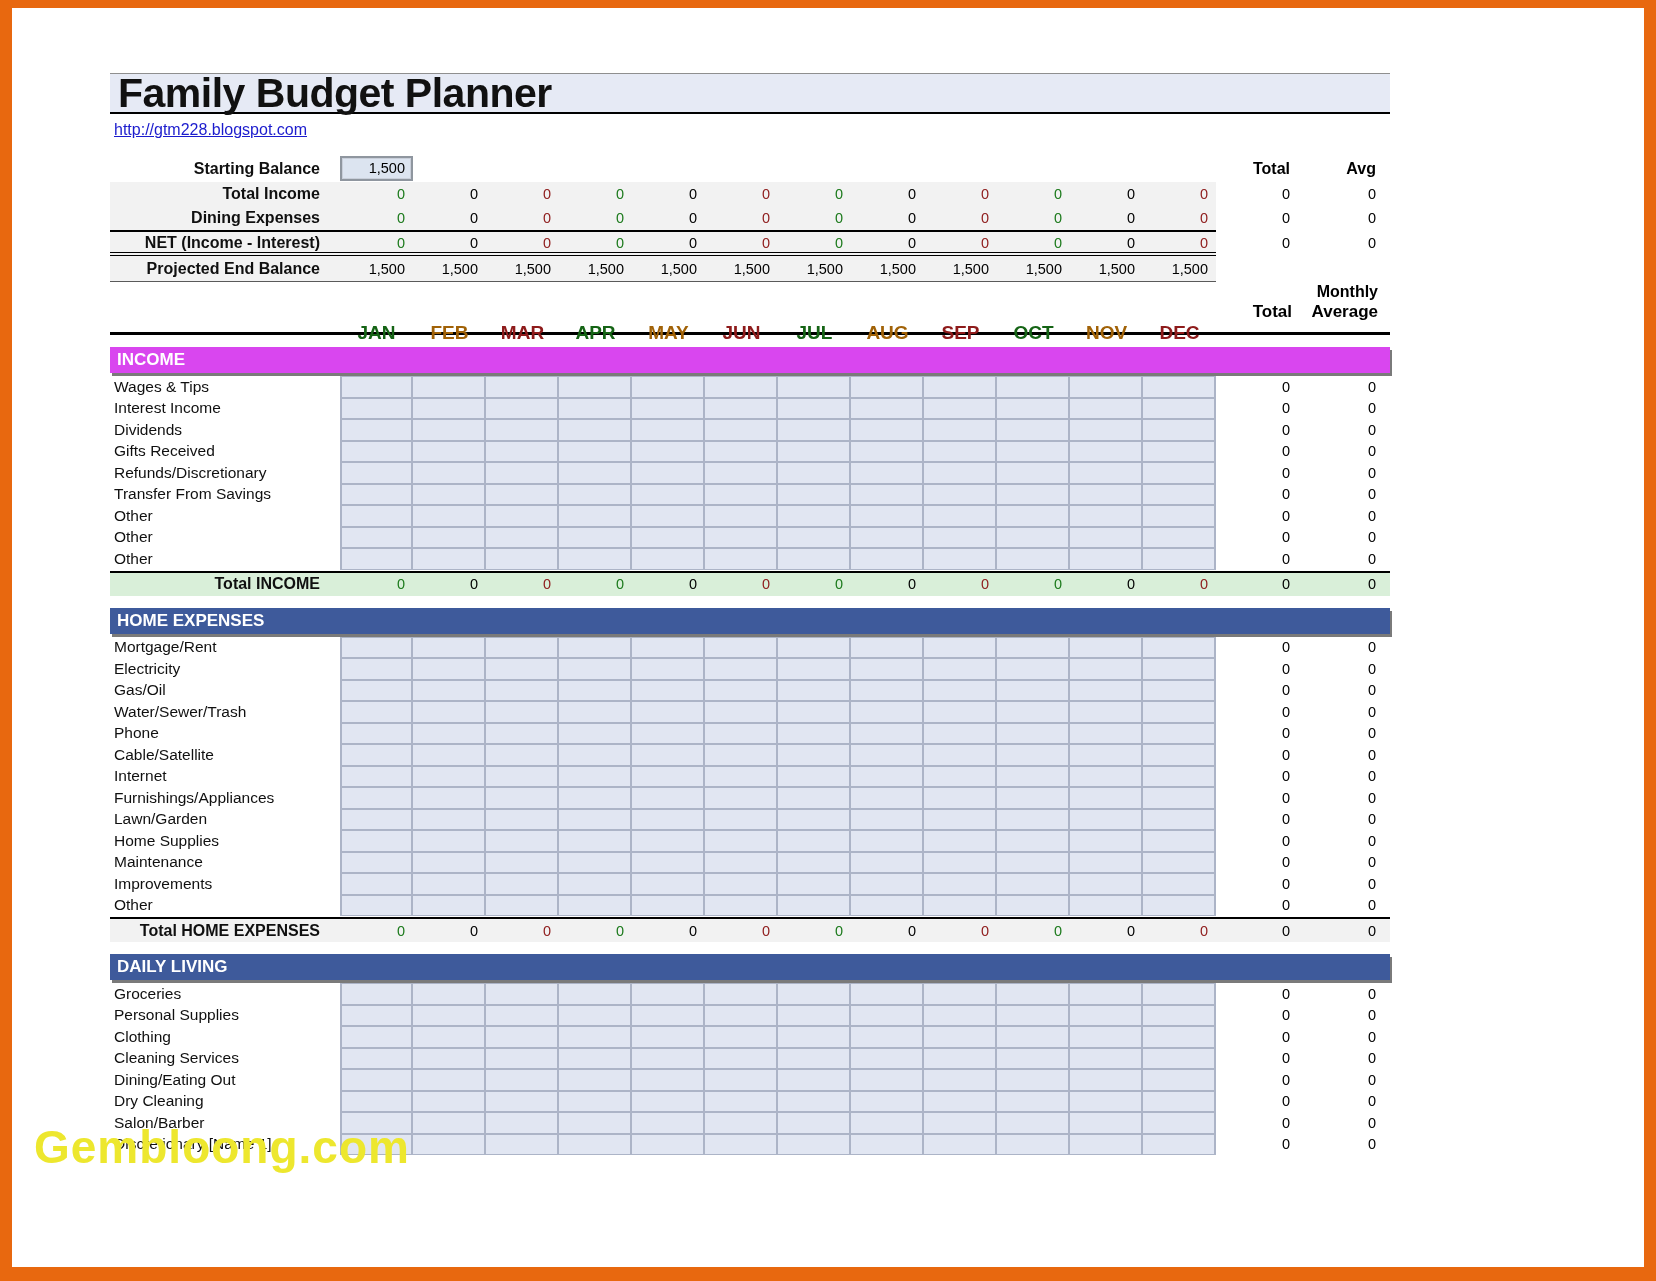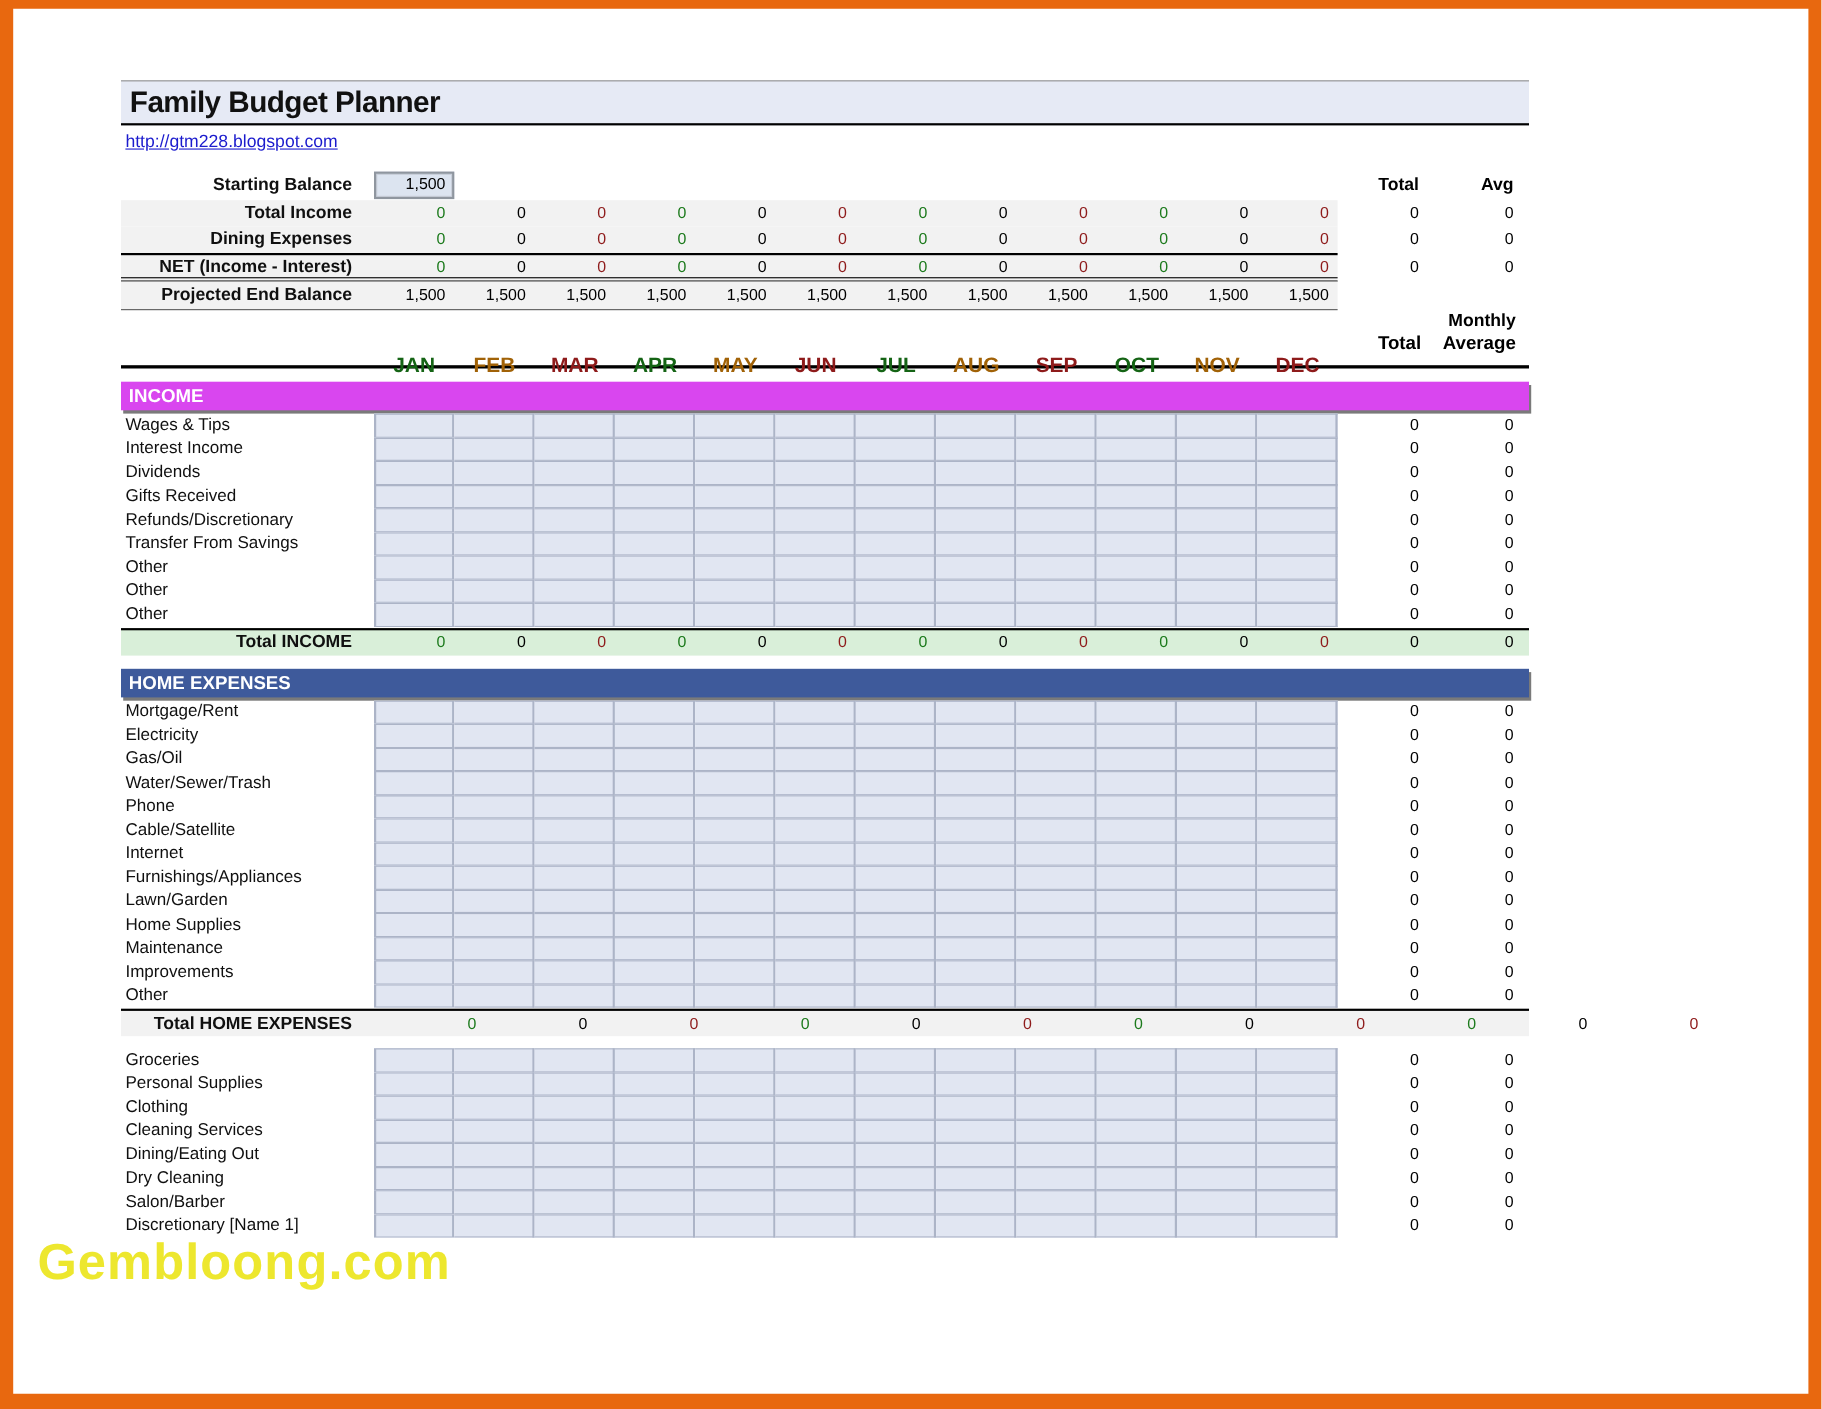--- a/index.html
+++ b/index.html
@@ -13,21 +13,21 @@
     overflow:hidden;
   }
   .sheet{position:relative;margin-left:98px;width:1280px;
     --grid:230px repeat(12,73px) 84px 90px;}
   .grid{display:grid;grid-template-columns:var(--grid);align-items:center;}
 
   
   .title-bar{margin-top:65px;height:38px;background:#E6EAF5;
     border-top:1px solid #8f8f8f;border-bottom:2px solid #000;
     display:flex;align-items:center;}
-  .title-bar h1{margin:0;padding-left:8px;font-size:27px;letter-spacing:-0.5px;color:#111;}
+  .title-bar h1{margin:0;padding-left:8px;font-size:41px;letter-spacing:-0.5px;color:#111;}
   .link-row{margin-top:5px;height:22px;display:flex;align-items:center;}
   .link-row a{font-size:16px;color:#1B1BCD;text-decoration:underline;padding-left:4px;}
 
   
   .starting{margin-top:14px;height:27px;}
   .slabel{grid-column:1;font-weight:bold;font-size:16px;text-align:right;padding-right:20px;color:#101010;white-space:nowrap;}
   .sb-input{grid-column:2;height:21px;background:#DCE4F0;border:2px solid #8F969F;
     box-shadow:inset 0 0 0 1px #C9CFDA;text-align:right;padding-right:6px;
     font-size:14.5px;line-height:21px;color:#000;}
   .hdr{font-weight:bold;font-size:16px;text-align:right;color:#000;}
@@ -65,21 +65,21 @@
   .bar.green{background:#d946ef;}
   .bar.blue{background:#3E5A9B;}
   .drow{height:19.5px;margin-bottom:2px;}
   .dlabel{grid-column:1;font-size:15.5px;color:#101010;padding-left:4px;white-space:nowrap;}
   .cell{background:#E1E6F2;height:100%;
     border-top:1px solid #ACB4C7;border-bottom:1px solid #ACB4C7;border-right:2px solid #ACB4C7;}
   .cell.first{border-left:2px solid #ACB4C7;}
   .trow{height:23px;border-top:2px solid #000;}
   .trow .slabel{font-size:16px;}
   .trow.green{background:#D9EFD9;}
-  .trow.grey{background:#F2F2F2;gap:28px;}
+  .trow.grey{background:#F2F2F2;}
 
   .watermark{position:absolute;left:22px;top:1112px;font-size:46px;font-weight:bold;
     color:#EDE72E;letter-spacing:1px;white-space:nowrap;}
 </style>
 </head>
 <body>
 
 <div class="frame">
   <div class="sheet">
 
@@ -600,20 +600,21 @@
             <div class="num t-black" style="grid-column: 9;">0</div>
             <div class="num t-red" style="grid-column: 10;">0</div>
             <div class="num t-green" style="grid-column: 11;">0</div>
             <div class="num t-black" style="grid-column: 12;">0</div>
             <div class="num t-red" style="grid-column: 13;">0</div>
             <div class="tnum t-black" style="grid-column: 14;">0</div>
             <div class="anum t-black" style="grid-column: 15;">0</div>
           </div>
         </div>
         <div class="section">
+          <div class="bar blue">DAILY LIVING</div>
           <div class="grid drow">
             <div class="dlabel">Groceries</div>
             <div class="cell first" style="grid-column: 2;"></div>
             <div class="cell" style="grid-column: 3;"></div>
             <div class="cell" style="grid-column: 4;"></div>
             <div class="cell" style="grid-column: 5;"></div>
             <div class="cell" style="grid-column: 6;"></div>
             <div class="cell" style="grid-column: 7;"></div>
             <div class="cell" style="grid-column: 8;"></div>
             <div class="cell" style="grid-column: 9;"></div>

